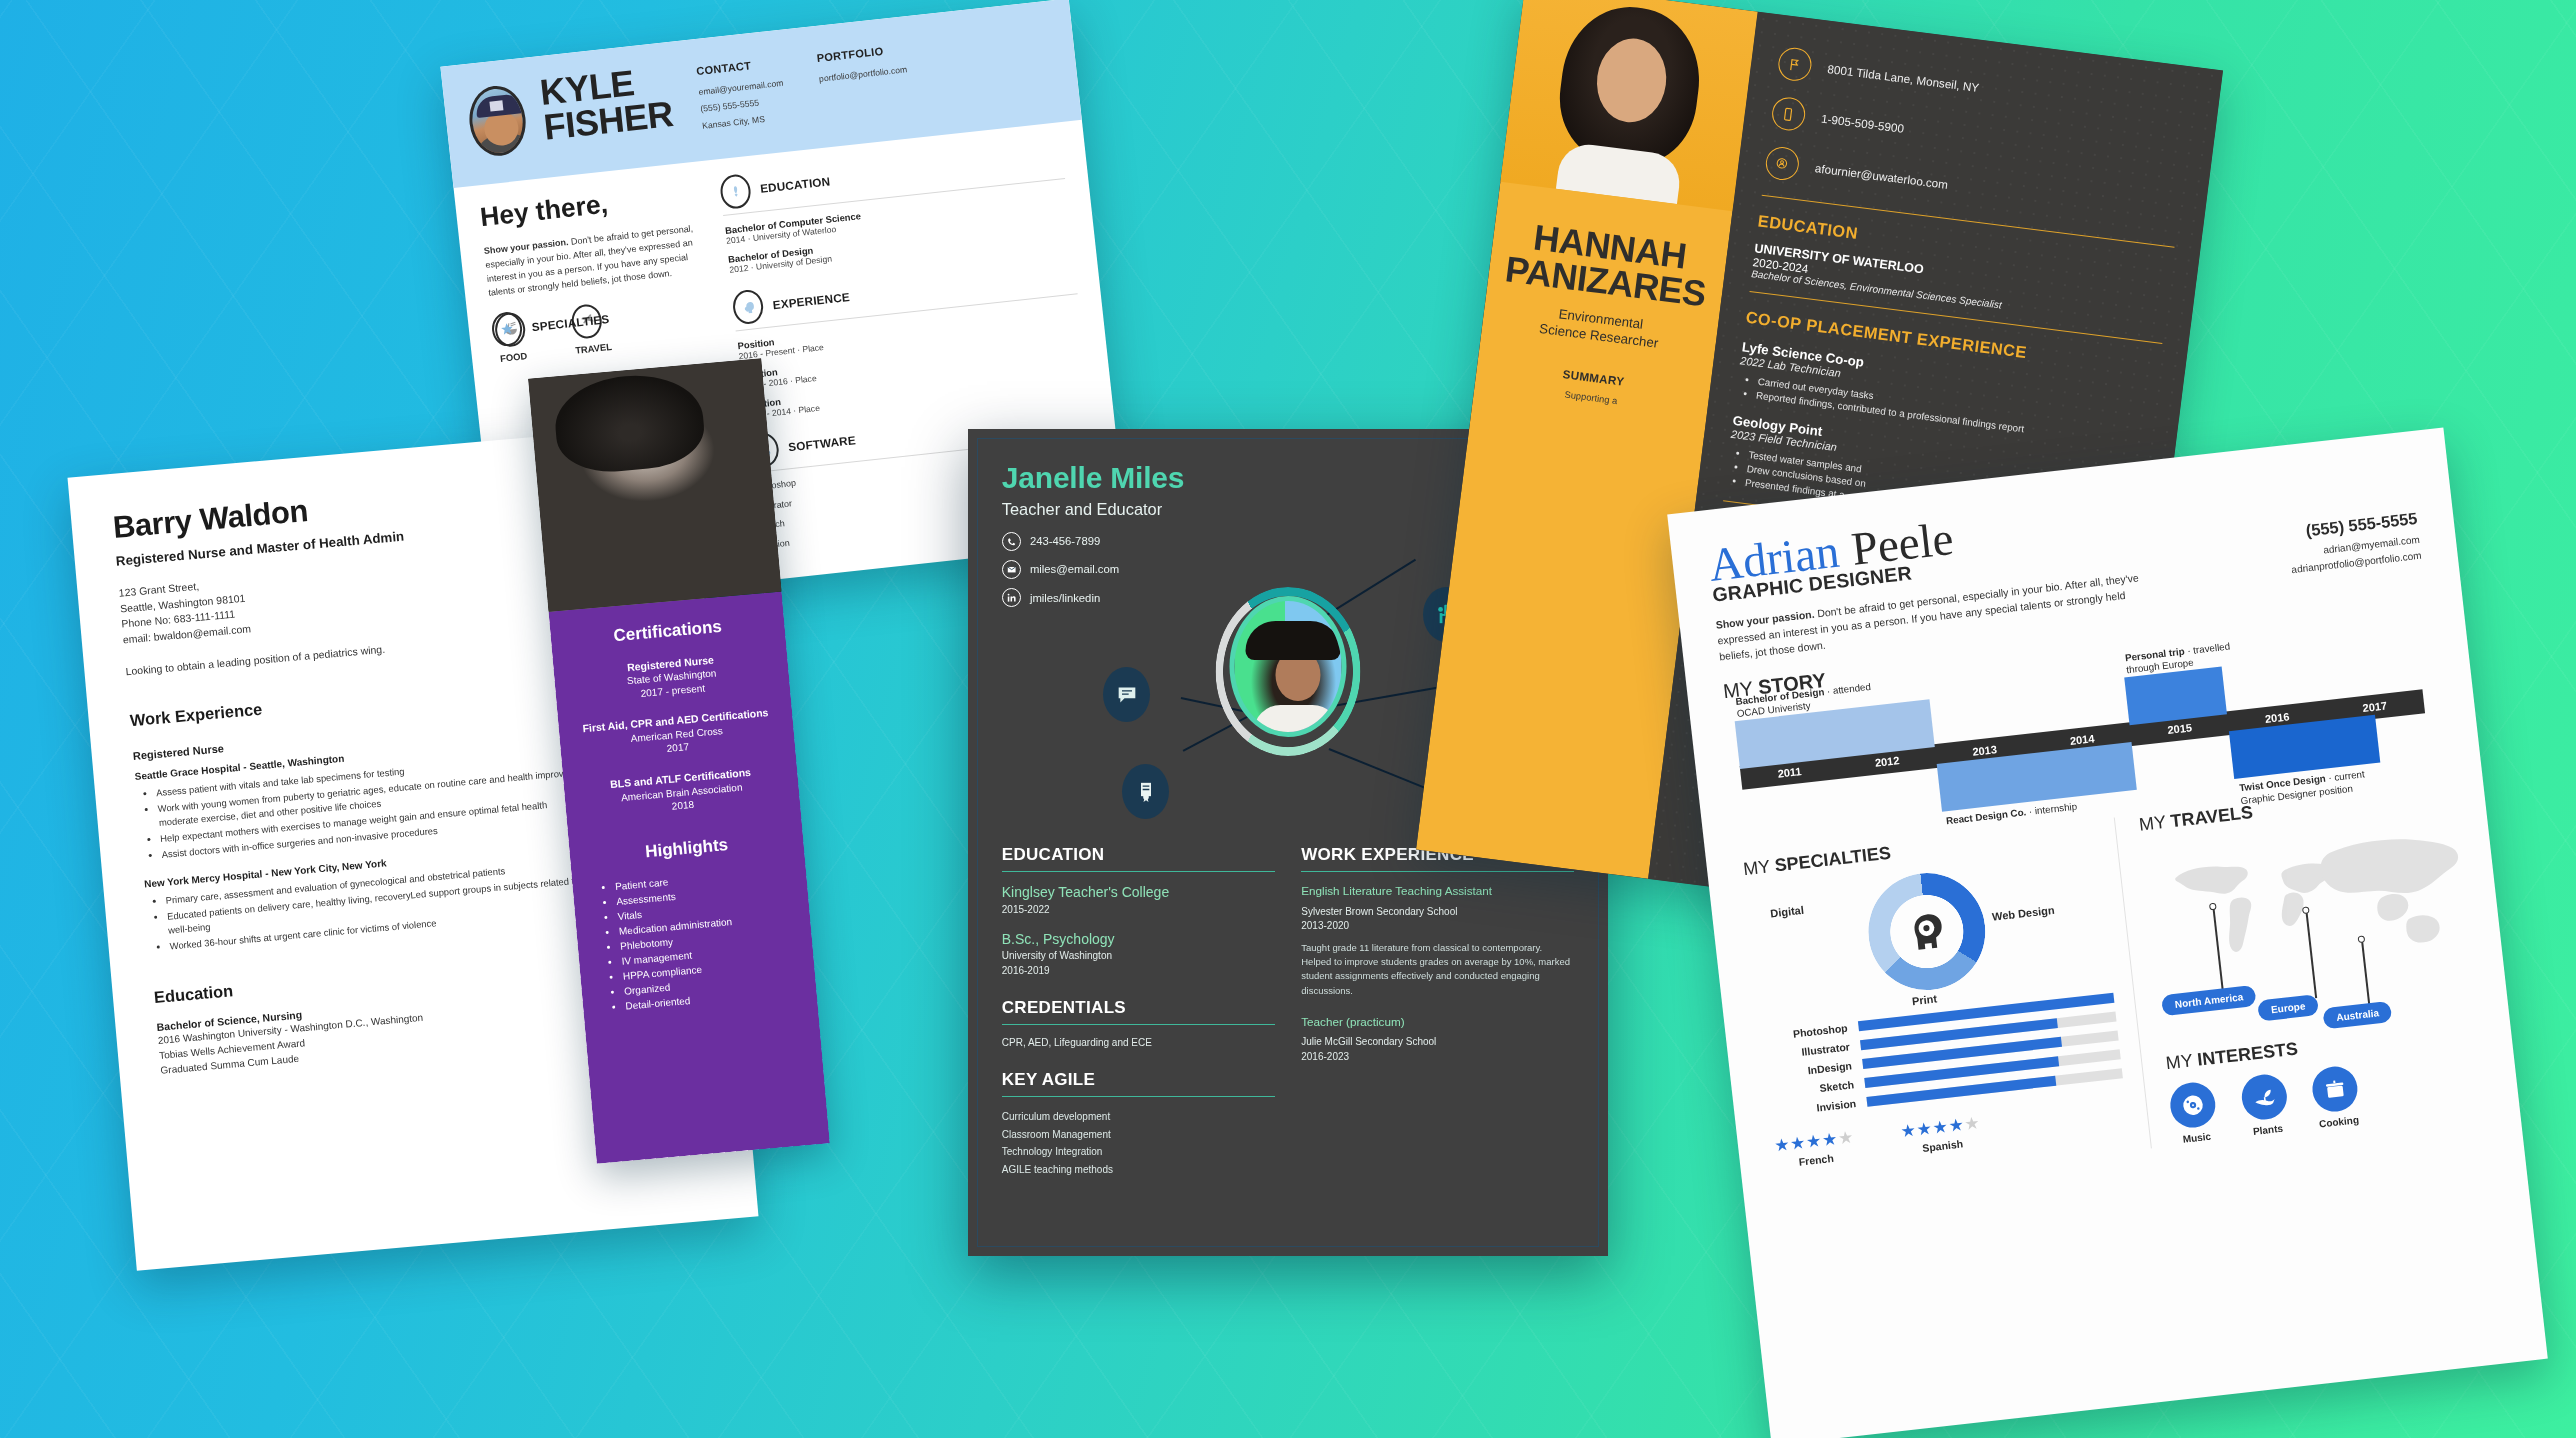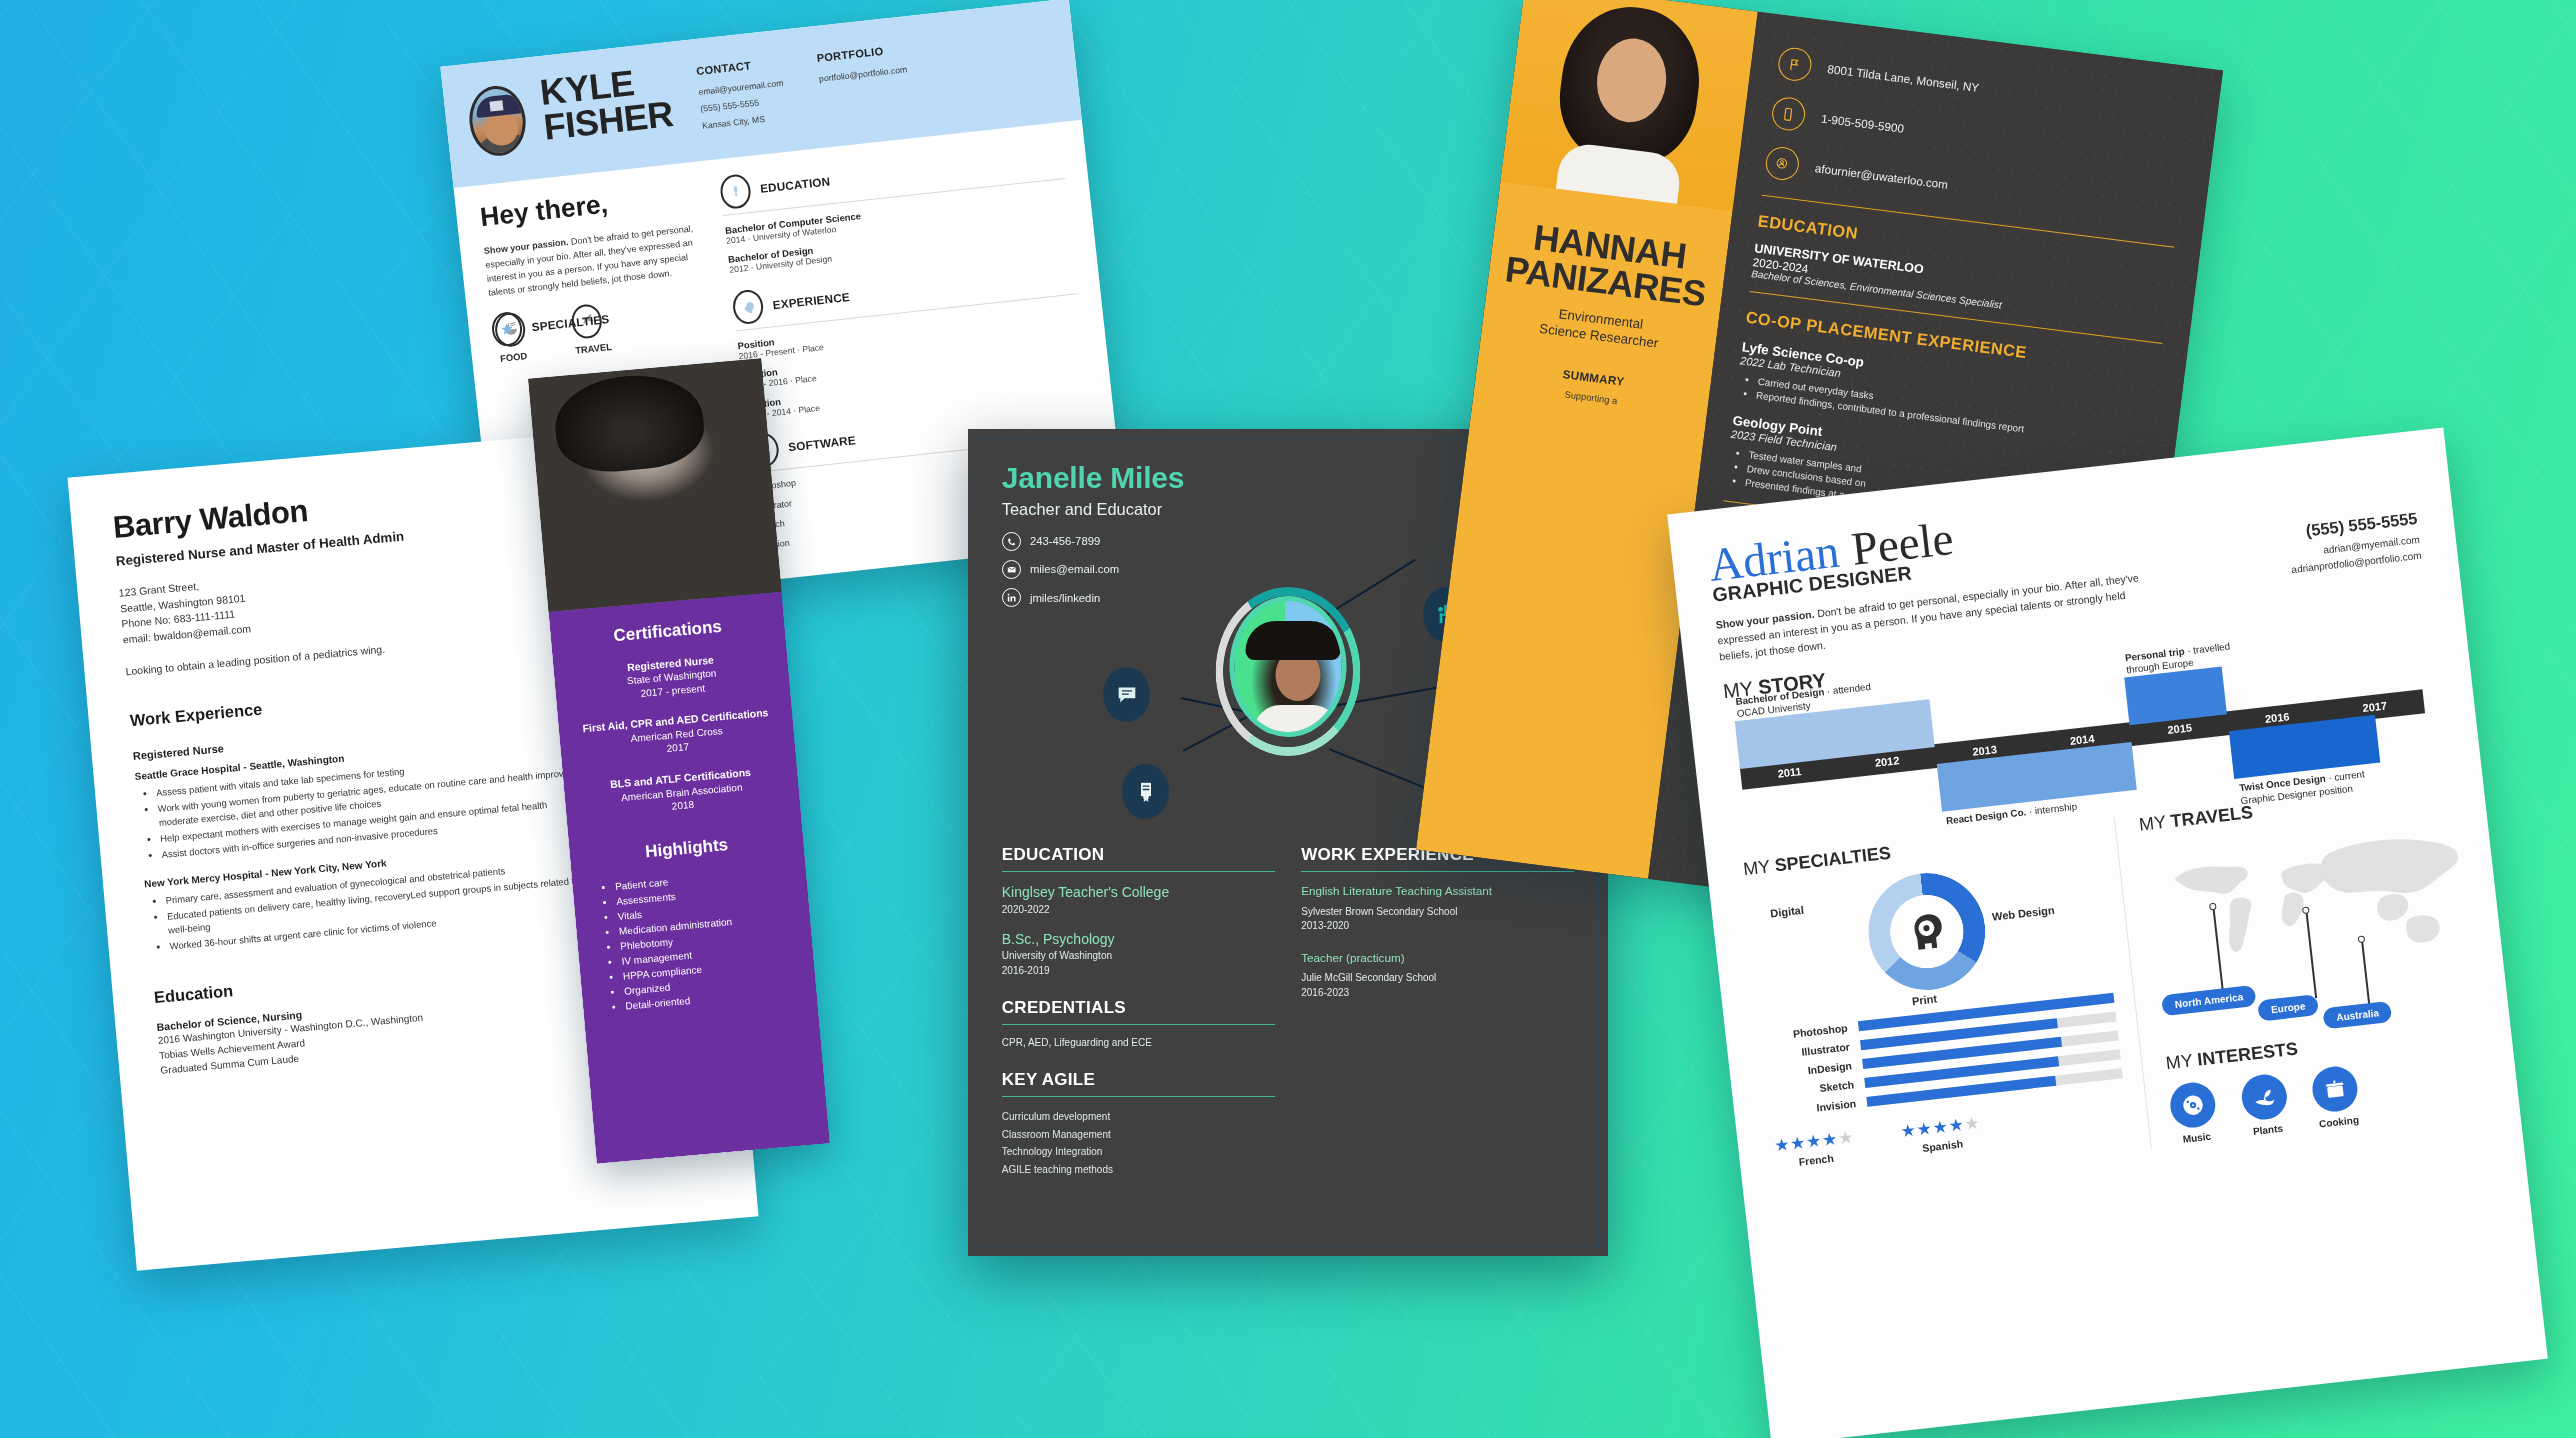--- a/index.html
+++ b/index.html
@@ -540,21 +540,21 @@
             <path d="M6 7h12M6 11h8" stroke="#1b3a52" stroke-width="1.6"></path>
           </svg>
       </div>
     </div>
 
     <div class="jcols">
       <div class="jcol">
         <div class="jh">EDUCATION</div>
         <div class="jrule"></div>
         <div class="jgreen">Kinglsey Teacher's College</div>
-        <div class="jwhite">2020-2022</div>
+        <div class="jwhite">2015-2022</div>
         <div class="jspace"></div>
         <div class="jgreen">B.Sc., Psychology</div>
         <div class="jwhite">University of Washington</div>
         <div class="jwhite">2016-2019</div>
 
         <div class="jh" style="margin-top:20px">CREDENTIALS</div>
         <div class="jrule"></div>
         <div class="jwhite">CPR, AED, Lifeguarding and ECE</div>
 
         <div class="jh" style="margin-top:20px">KEY AGILE</div>
@@ -563,20 +563,21 @@
         <div class="jli">Classroom Management</div>
         <div class="jli">Technology Integration</div>
         <div class="jli">AGILE teaching methods</div>
       </div>
       <div class="jcol">
         <div class="jh">WORK EXPERIENCE</div>
         <div class="jrule"></div>
         <div class="jgreen" style="font-size:11.7px">English Literature Teaching Assistant</div>
         <div class="jwhite" style="margin-top:5.5px">Sylvester Brown Secondary School</div>
         <div class="jwhite">2013-2020</div>
+        <div class="jpara">Taught grade 11 literature from classical to contemporary. Helped to improve students grades on average by 10%, marked student assignments effectively and conducted engaging discussions.</div>
         <div style="height:15.6px"></div>
         <div class="jgreen" style="font-size:11.7px">Teacher (practicum)</div>
         <div class="jwhite" style="margin-top:5.5px">Julie McGill Secondary School</div>
         <div class="jwhite">2016-2023</div>
       </div>
     </div>
   </div>
 </div>
 
 <div class="card" id="hannah">

